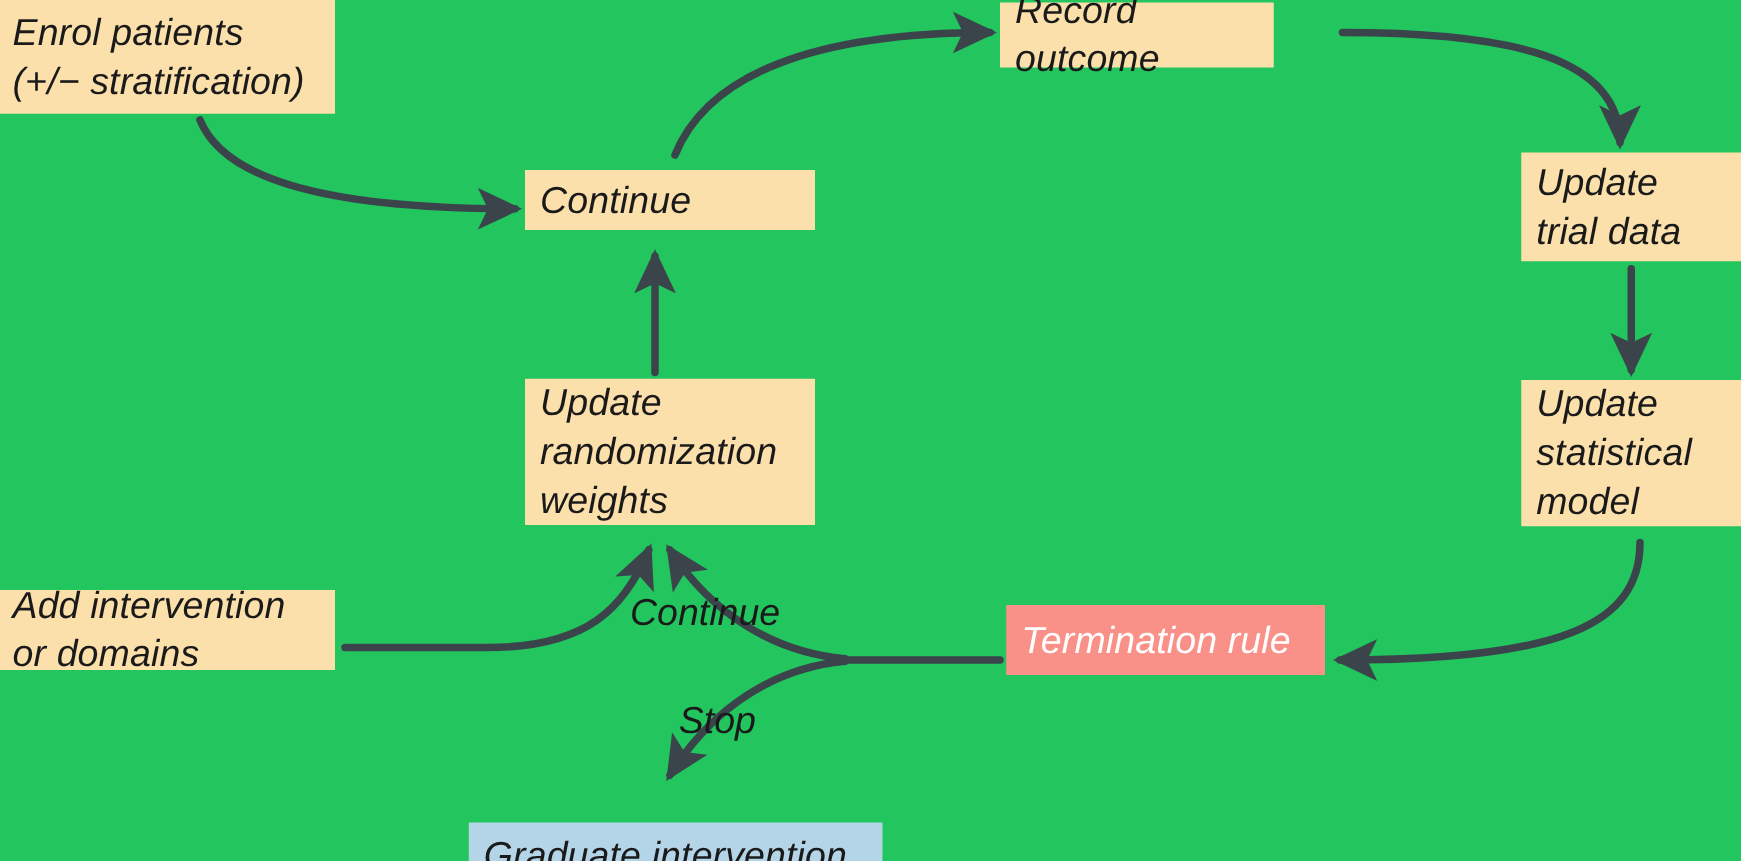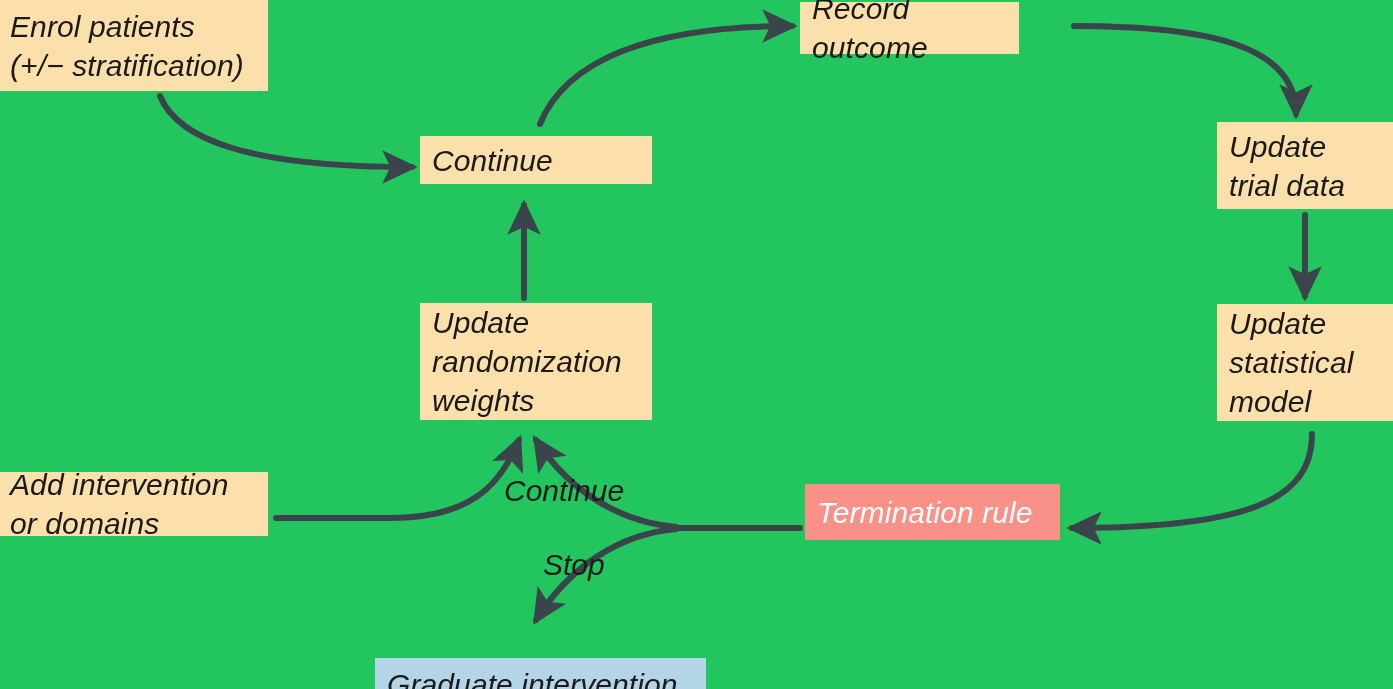--- a/index.html
+++ b/index.html
@@ -51,21 +51,21 @@
   #node-graduate   { left: 375px;  top: 634px; width: 331px; height: 53px; background: #B4D4E8; margin-top: 24px; }
 
   .edge-label {
     position: absolute;
     font-size: 30px;
     color: #1a1a1a;
     background: transparent;
     white-space: nowrap;
   }
   #label-continue { left: 504px; top: 474px; }
-  #label-stop     { left: 543px; top: 548px; }
+  #label-stop     { left: 543px; top: 560px; }
 </style>
 </head>
 <body>
 
 <div id="canvas">
 
   <svg id="arrows" viewBox="0 0 1393 689" width="1393" height="689" xmlns="http://www.w3.org/2000/svg">
     <defs>
       <marker id="ah" viewBox="0 0 12 12" refX="9.6" refY="6" markerWidth="6.2" markerHeight="6.2" orient="auto-start-reverse">
         <path d="M 0 0.6 L 11.4 6 L 0 11.4 L 2.6 6 Z" fill="#3B444B"></path>

